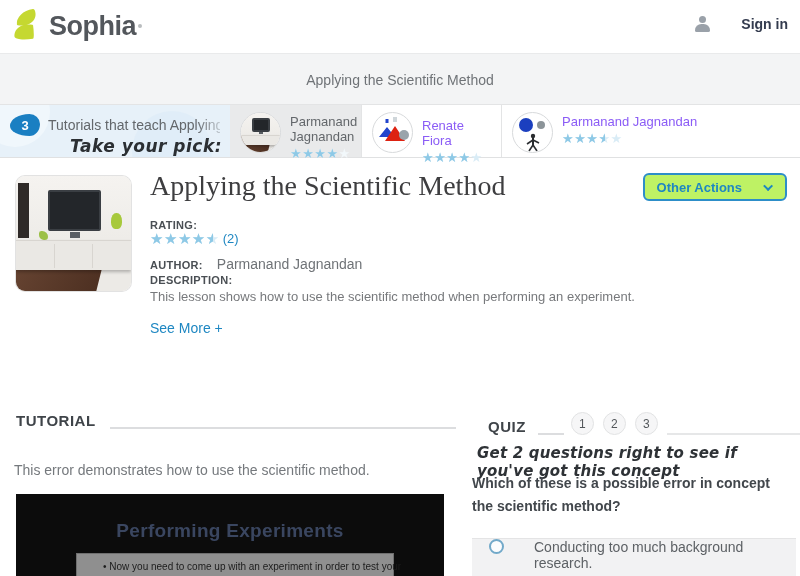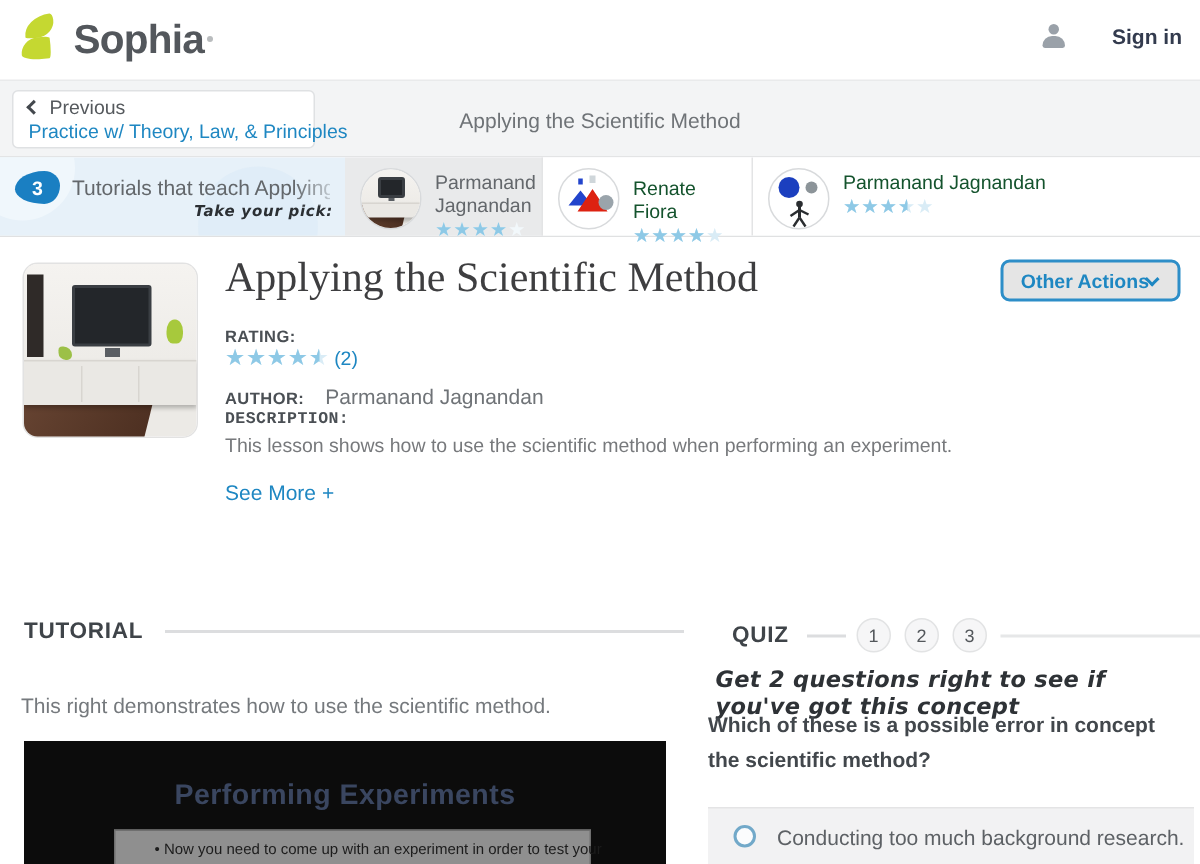--- a/index.html
+++ b/index.html
@@ -29,26 +29,26 @@
   .chev-left { width:7px; height:7px; border-left:2px solid #43484d; border-bottom:2px solid #43484d; transform:rotate(45deg); display:inline-block; }
   .prev-row2 { font-size:13px; color:#1e87c2; margin-top:1px; white-space:nowrap; }
   
   .tutbar { position:absolute; left:0; top:105px; width:800px; height:53px; border-bottom:1px solid #e0e1e2; background:#fff; display:flex; }
   .promo { position:relative; width:230px; height:100%; background:#e7f1f9; overflow:hidden; flex:0 0 230px; }
   .promo::before { content:""; position:absolute; left:-20px; top:-28px; width:70px; height:70px; border-radius:50%; background:#f0f7fc; }
   .promo::after { content:""; position:absolute; right:18px; bottom:-34px; width:80px; height:80px; border-radius:50%; background:#dcebf7; opacity:.6; }
   .count-badge { position:absolute; left:10px; top:9px; width:30px; height:22px; background:#1a7fc2; border-radius:65% 35% 35% 65% / 55% 45% 55% 45%; color:#fff; font-size:13px; font-weight:700; display:flex; align-items:center; justify-content:center; z-index:2; }
   .promo-text { position:absolute; left:48px; top:12px; width:172px; font-size:14px; color:#63676b; white-space:nowrap; overflow:hidden; z-index:2; }
   .promo-fade { position:absolute; right:0; top:6px; width:34px; height:26px; background:linear-gradient(to right, rgba(231,241,249,0), #e7f1f9); z-index:3; }
-  .promo-tagline { position:absolute; right:8px; top:31px; font-size:10px; font-style:italic; font-weight:700; color:#2b2f33; letter-spacing:0.5px; z-index:2; font-family:"DejaVu Sans", sans-serif; }
+  .promo-tagline { position:absolute; right:8px; top:31px; font-size:17px; font-style:italic; font-weight:700; color:#2b2f33; letter-spacing:0.5px; z-index:2; font-family:"DejaVu Sans", sans-serif; }
   .tut-card { position:relative; height:100%; border-right:1px solid #e3e4e5; padding:7px 10px 0 10px; display:flex; gap:9px; cursor:pointer; background:#fff; }
   .tut-card.selected { background:#e9eaeb; }
   .tut-card .avatar { width:41px; height:41px; border-radius:50%; overflow:hidden; position:relative; flex:0 0 41px; border:1px solid #d8dadc; background:#fff; }
   .tc-info { padding-top:2px; }
-  .tc-name { font-size:13px; line-height:15px; color:#14532d; }
+  .tc-name { font-size:13px; line-height:15px; color:#8b5cf6; }
   .tut-card.selected .tc-name { color:#63676b; }
   .tc-stars { margin-top:2px; }
   .card1 { width:132px; }
   .card2 { width:140px; }
   .card3 { width:298px; border-right:none; }
   .card2 .tc-info { padding-top:6px; }
   
   .stars { position:relative; display:inline-block; font-size:13px; line-height:1; letter-spacing:0.5px; }
   .st-base { color:#d9ecf6; }
   .tut-card.selected .st-base { color:#f2f8fb; }
@@ -62,53 +62,53 @@
   .scene .tv { position:absolute; left:28%; top:12%; width:46%; height:36%; background:#23262a; border:2px solid #3a3e43; border-radius:2px; }
   .scene .tv-stand { position:absolute; left:47%; top:49%; width:9%; height:5%; background:#5a5e63; }
   .scene .speaker { position:absolute; left:2%; top:6%; width:9%; height:48%; background:#2f2a28; }
   .scene .lamp { position:absolute; right:8%; top:32%; width:9%; height:14%; background:#a7c93c; border-radius:50% 50% 40% 40%; }
   .scene .plant { position:absolute; left:20%; top:48%; width:8%; height:8%; background:#9cc047; border-radius:30% 70% 40% 60%; }
   
   .flasks svg, .globe svg { display:block; }
   
   .thumb { position:absolute; left:16px; top:176px; width:115px; height:115px; border-radius:9px; overflow:hidden; box-shadow:0 0 0 1px #e2e2e2; }
   .lesson-title { position:absolute; left:150px; top:170px; font-family:"Liberation Serif", serif; font-size:28px; color:#3e3e40; }
-  .other-actions { position:absolute; right:13px; top:173px; height:28px; padding:0 12px; background:#e5e5e5; border:2px solid #2d8ec8; border-radius:6px; color:#1e87c2; font-size:13px; font-weight:700; display:flex; align-items:center; gap:0; cursor:pointer; }
+  .other-actions { position:absolute; right:13px; top:173px; height:28px; padding:0 12px; background:#bef264; border:2px solid #2d8ec8; border-radius:6px; color:#1e87c2; font-size:13px; font-weight:700; display:flex; align-items:center; gap:24px; cursor:pointer; }
   .chev-down { width:7px; height:7px; border-left:2px solid #1e87c2; border-bottom:2px solid #1e87c2; transform:rotate(-45deg) translateY(-2px); display:inline-block; }
   .meta-label { font-size:11px; font-weight:700; color:#4a4f54; letter-spacing:0.3px; }
   .rating-label { position:absolute; left:150px; top:219px; }
   .rating-row { position:absolute; left:150px; top:231px; display:flex; align-items:center; gap:3px; }
   .rating-row .stars { font-size:15px; }
   .rating-count { font-size:13px; color:#1e87c2; cursor:pointer; }
   .author-row { position:absolute; left:150px; top:256px; display:flex; gap:14px; align-items:baseline; }
   .author-name { font-size:14px; color:#6f7377; }
-  .desc-label { position:absolute; left:150px; top:274px;font-family:Liberation Mono, monospace; }
+  .desc-label { position:absolute; left:150px; top:274px; }
   .desc-text { position:absolute; left:150px; top:288px; width:560px; font-size:13px; color:#77797c; line-height:18px; }
   .see-more { position:absolute; left:150px; top:320px; font-size:14px; color:#1e87c2; cursor:pointer; }
   
-  .sec-head { position:absolute; display:flex; align-items:center; }
+  .sec-head { position:absolute; display:flex; align-items:flex-end; }
   .sec-title { font-size:15px; font-weight:700; color:#3f4449; letter-spacing:0.5px; }
   .sec-line { height:2px; background:#dcdddf; flex:1; margin-left:14px; }
   .tut-head { left:16px; top:412px; width:440px; }
   .quiz-head { left:488px; top:412px; width:316px; }
   .quiz-line-a { width:26px; height:2px; background:#dcdddf; margin-left:12px; }
   .step { width:23px; height:23px; border-radius:50%; background:#f6f6f7; border:1px solid #e2e3e4; color:#53575b; font-size:12px; display:flex; align-items:center; justify-content:center; margin-left:7px; cursor:pointer; }
   .step + .step { margin-left:9px; }
   .quiz-line-b { flex:1; height:2px; background:#e6e7e8; margin-left:9px; }
   .tut-intro { position:absolute; left:14px; top:462px; font-size:14px; color:#75797d; }
   
   .video { position:absolute; left:16px; top:494px; width:428px; height:82px; background:#0c0c0c; overflow:hidden; }
   .slide-title { position:absolute; left:0; top:26px; width:100%; text-align:center; font-size:19px; font-weight:700; color:#3a4660; letter-spacing:0.3px; }
   .slide-box { position:absolute; left:60px; top:59px; width:318px; height:30px; background:#8f8f8f; border:1px solid #6f6f6f; padding:7px 0 0 26px; }
   .slide-bullet { font-size:10px; color:#1c1c1c; white-space:nowrap; }
   .slide-bullet::before { content:"•  "; }
   
   .quiz-tagline { position:absolute; left:477px; top:444px; width:316px; font-size:15px; font-style:italic; font-weight:700; color:#2e3236; letter-spacing:0.2px; font-family:"DejaVu Sans", sans-serif; }
   .quiz-question { position:absolute; left:472px; top:472px; width:300px; font-size:14px; font-weight:700; color:#42474c; line-height:23px; }
-  .quiz-option { position:absolute; left:472px; top:538px; width:324px; height:38px; background:#f2f2f3; border-top:1px solid #e4e4e5; display:flex; align-items:center; padding-left:17px; gap:14px; cursor:pointer; }
+  .quiz-option { position:absolute; left:472px; top:538px; width:324px; height:38px; background:#f2f2f3; border-top:1px solid #e4e4e5; display:flex; align-items:flex-start; padding-left:17px; gap:30px; cursor:pointer; }
   .radio { width:15px; height:15px; border-radius:50%; border:2px solid #72a9c9; background:#fbfcfd; flex:0 0 15px; }
   .option-label { font-size:14px; color:#5d6165; }
 </style>
 </head>
 <body>
 
 <div class="page">
 
   <div class="header">
     <div class="logo">
@@ -123,27 +123,20 @@
       <span class="person-icon">
           <span class="ph"></span>
           <span class="pb"></span>
         </span>
       <span class="signin-label">Sign in</span>
     </div>
   </div>
 
   <div class="navbar">
     <div class="nav-title">Applying the Scientific Method</div>
-    <div class="prev-card">
-      <div class="prev-row1">
-        <span class="chev-left"></span>
-        <span>Previous</span>
-      </div>
-      <div class="prev-row2">Practice w/ Theory, Law, &amp; Principles</div>
-    </div>
   </div>
 
   <div class="tutbar">
     <div class="promo">
       <div class="count-badge">3</div>
       <div class="promo-text">Tutorials that teach Applying th</div>
       <div class="promo-fade"></div>
       <div class="promo-tagline">Take your pick:</div>
     </div>
 
@@ -229,21 +222,21 @@
     <span class="author-name">Parmanand Jagnandan</span>
   </div>
   <div class="meta-label desc-label">DESCRIPTION:</div>
   <div class="desc-text">This lesson shows how to use the scientific method when performing an experiment.</div>
   <div class="see-more">See More +</div>
 
   <div class="sec-head tut-head">
     <span class="sec-title">TUTORIAL</span>
     <span class="sec-line"></span>
   </div>
-  <div class="tut-intro">This right demonstrates how to use the scientific method.</div>
+  <div class="tut-intro">This error demonstrates how to use the scientific method.</div>
   <div class="video">
     <div class="slide-title">Performing Experiments</div>
     <div class="slide-box">
       <div class="slide-bullet">Now you need to come up with an experiment in order to test your</div>
     </div>
   </div>
 
   <div class="sec-head quiz-head">
     <span class="sec-title">QUIZ</span>
     <span class="quiz-line-a"></span>

